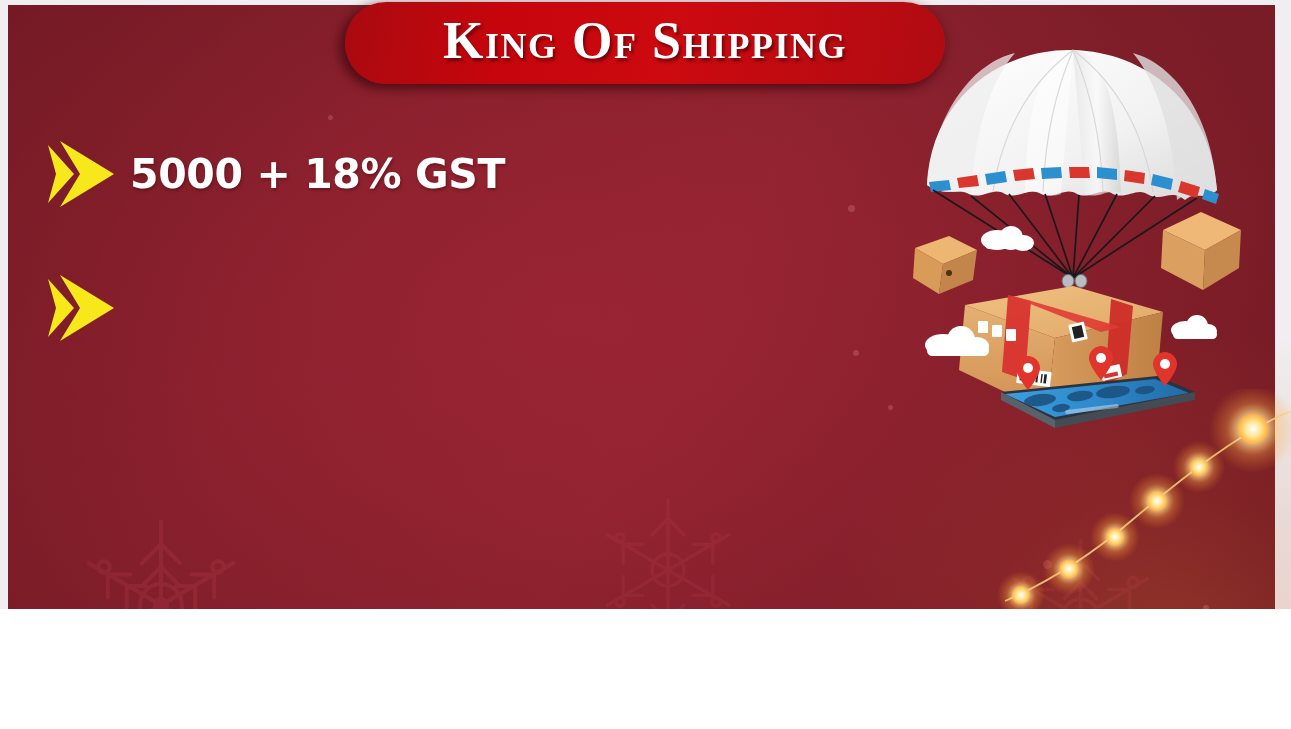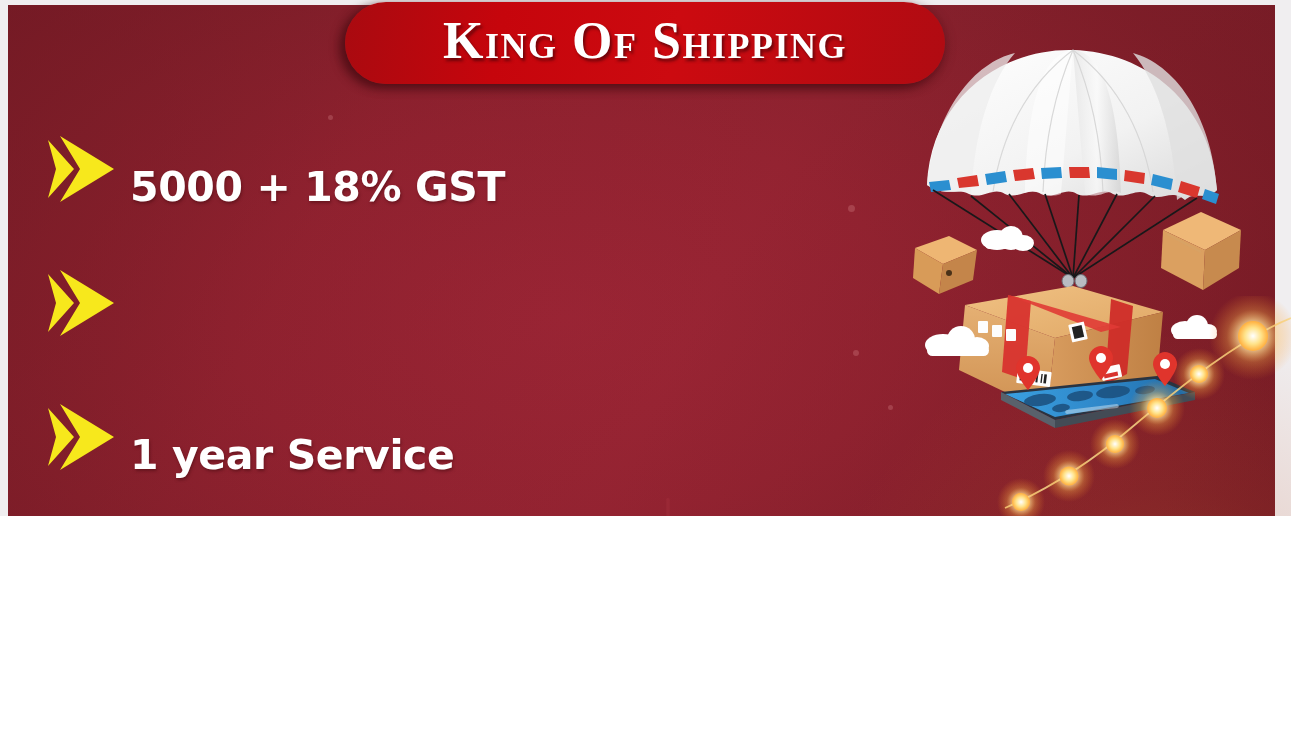--- a/index.html
+++ b/index.html
@@ -10,21 +10,21 @@
   body {
     width: 1291px;
     height: 729px;
     overflow: hidden;
     font-family: "Liberation Sans", sans-serif;
   }
 
   .banner {
     position: relative;
     width: 1291px;
-    height: 516px;
+    height: 609px;
     overflow: hidden;
     background: #f0eef0;
   }
 
   
   .bg {
     position: absolute;
     left: 8px;
     top: 5px;
     width: 1267px;
@@ -105,21 +105,21 @@
 
   
   .features {
     position: absolute;
     left: 44px;
     top: 140px;
     width: 1180px;
   }
   .feature-row {
     display: flex;
-    align-items: flex-end;
+    align-items: center;
     height: 68px;
     margin-bottom: 66px;
   }
   .feature-row:last-child { margin-bottom: 0; }
 
   .arrow-icon {
     flex: 0 0 auto;
     width: 72px;
     height: 78px;
     margin-right: 14px;
@@ -263,29 +263,20 @@
     <div class="feature-row">
       <span class="arrow-icon">
         <svg width="72" height="78" viewBox="0 0 72 78">
           <polygon points="16,6 70,39 16,72 36,39" fill="#f7e81c"></polygon>
           <polygon points="4,10 30,39 4,68 12,39" fill="#f7e81c"></polygon>
         </svg>
       </span>
     </div>
 
 
-    <div class="feature-row">
-      <span class="arrow-icon">
-        <svg width="72" height="78" viewBox="0 0 72 78">
-          <polygon points="16,6 70,39 16,72 36,39" fill="#f7e81c"></polygon>
-          <polygon points="4,10 30,39 4,68 12,39" fill="#f7e81c"></polygon>
-        </svg>
-      </span>
-      <span class="feature-label">1 year Service</span>
-    </div>
 
   </div>
 
   <div class="illustration">
     <svg width="360" height="390" viewBox="0 0 360 390">
       <defs>
         <linearGradient id="canopyA" x1="0" y1="0" x2="1" y2="1">
           <stop offset="0%" stop-color="#ffffff"></stop>
           <stop offset="60%" stop-color="#f2f2f2"></stop>
           <stop offset="100%" stop-color="#d9d9d9"></stop>

